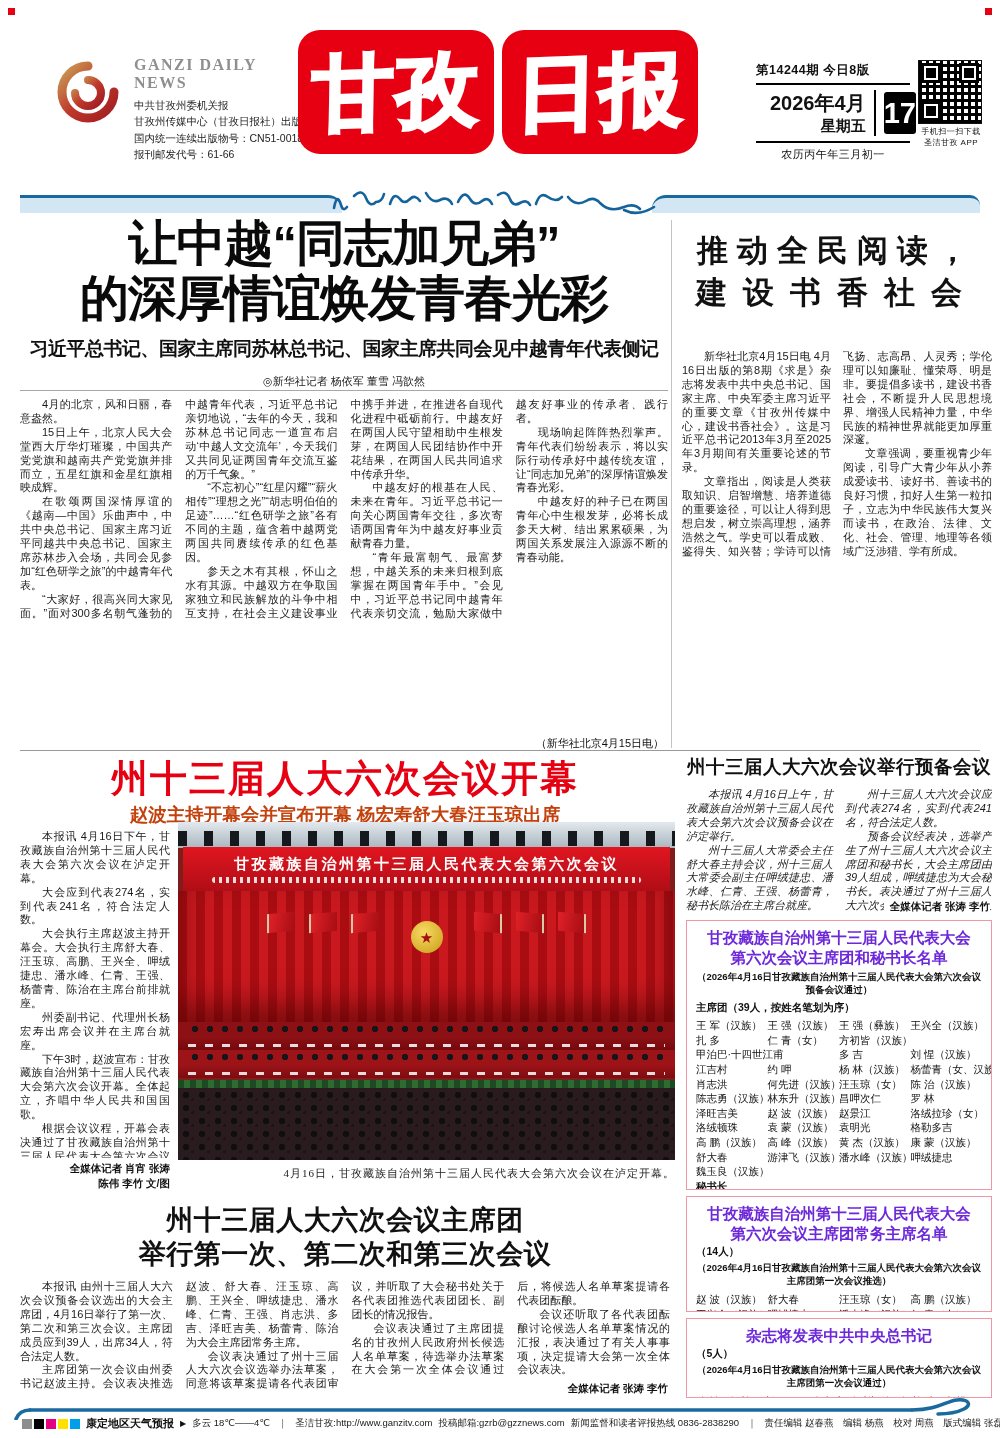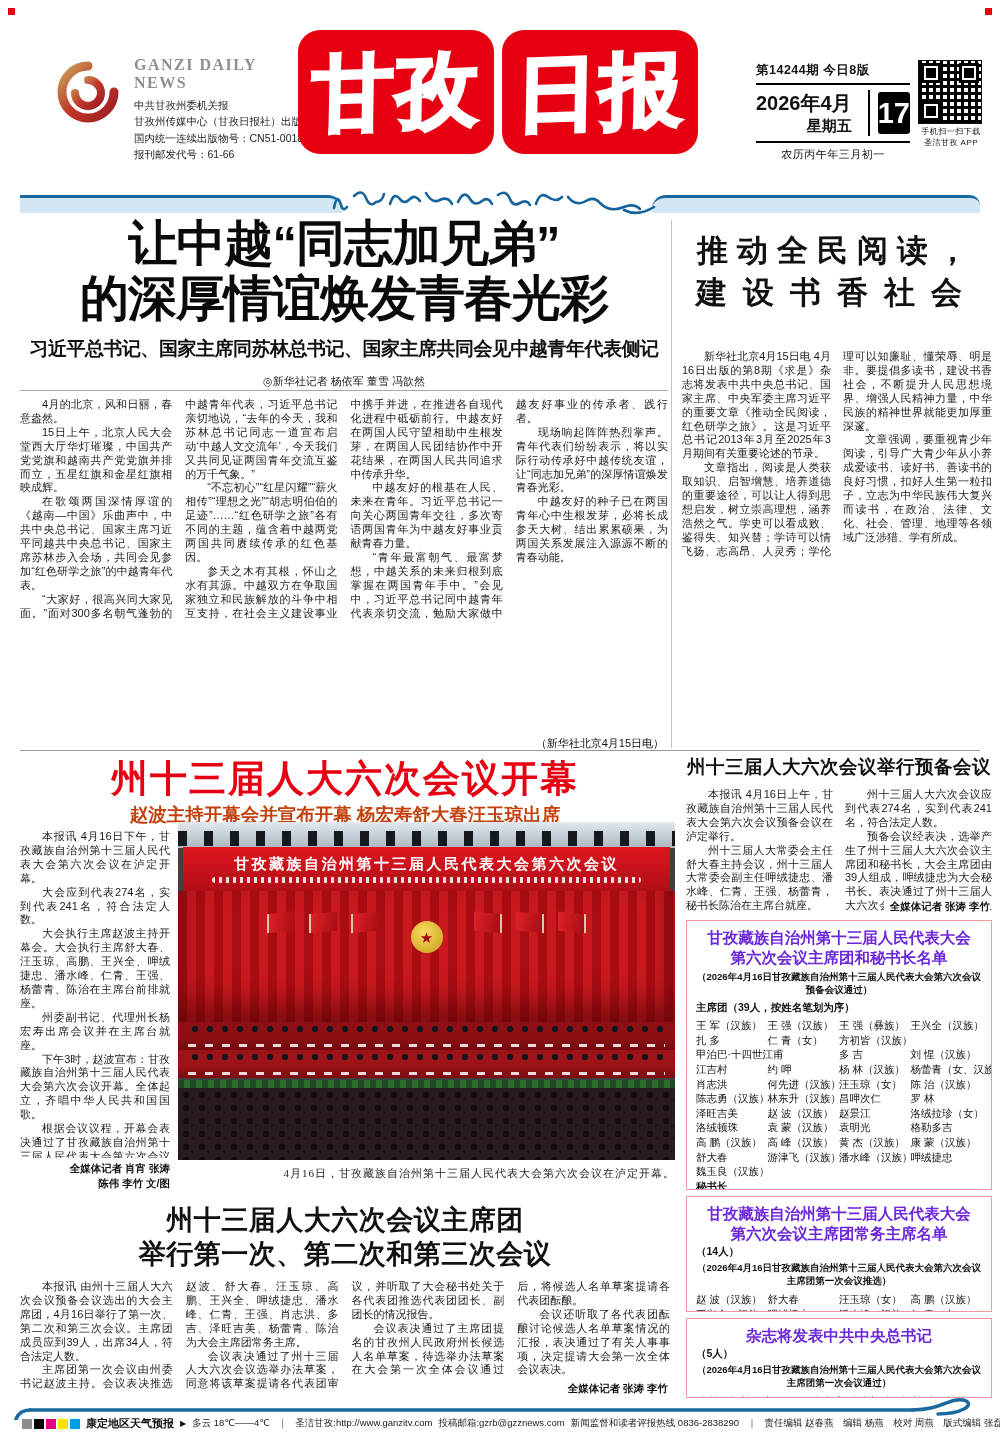--- a/index.html
+++ b/index.html
@@ -19,21 +19,21 @@
   .press-lines p{text-indent:0;}
   .masthead-title{position:absolute;left:298px;top:30px;display:flex;gap:8px;}
   .title-block{width:196px;height:124px;background:#e60012;border-radius:22px;display:flex;
                align-items:center;justify-content:center;}
   .title-chars{color:#fff;font-size:82px;font-weight:900;letter-spacing:2px;line-height:1;
                transform:skewX(-3deg) rotate(-2deg);-webkit-text-stroke:3px #fff;}
   .issue-info{position:absolute;left:756px;top:62px;width:154px;}
   .issue-line{font-size:12.5px;font-weight:800;letter-spacing:.5px;padding-bottom:4px;}
   .date-row{display:flex;align-items:center;border-top:2px solid #000;border-bottom:2px solid #000;
             padding:5px 0;gap:8px;}
-  .date-left{flex:1;border-right:2px solid #000;padding-right:16px;}
+  .date-left{flex:1;border-right:2px solid #000;padding-right:8px;margin-left:14px;}
   .date-month{font-size:20px;font-weight:800;white-space:nowrap;}
   .date-week{font-size:15px;font-weight:800;text-align:right;}
   .day-box{width:42px;height:42px;background:#000;color:#fff;font-size:29px;font-weight:800;
            display:flex;align-items:center;justify-content:center;border-radius:3px;}
   .lunar{font-size:11px;text-align:center;margin-top:4px;letter-spacing:.5px;}
   .qr-area{position:absolute;left:918px;top:60px;width:66px;}
   .qr-code{position:relative;width:62px;height:62px;border:1px solid #111;background:#fff;
     background-image:repeating-linear-gradient(0deg,#000 0 3px,transparent 3px 7px),
                      repeating-linear-gradient(90deg,#000 0 3px,#fff 3px 7px);}
   .qr-finder{position:absolute;width:14px;height:14px;border:3px solid #000;background:#fff;}
@@ -68,21 +68,21 @@
   
   .mid-section{position:absolute;top:752px;left:0;width:1000px;height:646px;}
   .open-title{position:absolute;left:20px;top:2px;width:650px;text-align:center;
               font-size:37px;font-weight:900;letter-spacing:2px;color:#e60012;}
   .open-subtitle{position:absolute;left:20px;top:50px;width:650px;text-align:center;
               font-size:18.5px;font-weight:700;color:#c2410c;}
   .open-col{position:absolute;left:20px;top:78px;width:150px;height:362px;display:flex;flex-direction:column;}
   .open-body{flex:1;overflow:hidden;}
   .open-credit{text-align:right;font-size:10.5px;font-weight:600;line-height:1.5;padding-top:3px;}
   
-  .photo{position:absolute;left:178px;top:70px;width:497px;height:338px;background:#404040;overflow:hidden;}
+  .photo{position:absolute;left:178px;top:70px;width:497px;height:338px;background:#7f1d1d;overflow:hidden;}
   .photo-rig{position:absolute;top:0;left:0;right:0;height:26px;background:linear-gradient(#e3e9ee,#aab6bf);}
   .photo-rig::after{content:"";position:absolute;top:9px;left:0;right:0;height:15px;
      background:repeating-linear-gradient(90deg,#15181c 0 9px,transparent 9px 26px);}
   .photo-banner{position:absolute;top:25px;left:5px;right:5px;height:44px;
      background:linear-gradient(180deg,#e01620,#b00d16);display:flex;flex-direction:column;
      align-items:center;justify-content:center;}
   .banner-text{color:#fff;font-size:15px;font-weight:800;letter-spacing:2.5px;white-space:nowrap;}
   .banner-tibetan{margin-top:3px;width:88%;height:6px;border-radius:3px;opacity:.9;
      background:repeating-linear-gradient(90deg,rgba(255,255,255,.95) 0 3px,transparent 3px 7px);}
   .photo-curtain{position:absolute;top:69px;left:0;right:0;height:131px;
@@ -109,21 +109,21 @@
   .audience{position:absolute;bottom:0;left:0;right:0;height:72px;background:#2a1b1e;
      background-image:radial-gradient(circle 3.2px at 8px 7px,#0f0f13 97%,transparent),
                       radial-gradient(circle 3px at 16px 13px,#1c1418 97%,transparent);
      background-size:16px 13px;}
   .photo-caption{position:absolute;left:178px;top:414px;width:497px;text-align:right;
      font-family:"Liberation Serif",serif;font-size:11px;letter-spacing:1px;color:#222;}
   
   .mid-rail{position:absolute;left:686px;top:2px;width:306px;height:644px;}
   .prep-title{font-size:18.5px;font-weight:900;text-align:center;letter-spacing:.5px;}
   .prep-wrap{position:absolute;top:34px;left:0;width:306px;height:126px;}
-  .prep-body{height:126px;column-count:2;column-gap:12px;overflow:hidden;}
+  .prep-body{height:126px;column-count:2;column-gap:12px;overflow:hidden;font-style:italic;}
   .credit-abs{position:absolute;bottom:0;right:2px;background:#fff;padding-left:6px;
      font-size:10.5px;font-weight:600;}
   .name-box{position:absolute;left:0;width:306px;border:1.5px solid #ef97a2;background:#fff;
      padding:7px 9px;box-sizing:border-box;overflow:hidden;}
   .name-box.b1{top:166px;height:270px;}
   .name-box.b2{top:442px;height:116px;}
   .name-box.b3{top:564px;height:80px;}
   .box-title{color:#6d28d9;font-size:15.5px;font-weight:800;text-align:center;line-height:1.3;}
   .box-count{font-size:10.5px;font-weight:700;text-align:left;margin-top:1px;}
   .box-note{font-size:9.5px;font-weight:700;text-align:center;margin:3px 0 4px;color:#111;}
@@ -254,21 +254,21 @@
           <p>“不忘初心”“红星闪耀”“薪火相传”“理想之光”“胡志明伯伯的足迹”……“红色研学之旅”各有不同的主题，蕴含着中越两党两国共同赓续传承的红色基因。</p>
           <p>参天之木有其根，怀山之水有其源。中越双方在争取国家独立和民族解放的斗争中相互支持，在社会主义建设事业中携手并进，在推进各自现代化进程中砥砺前行。中越友好在两国人民守望相助中生根发芽，在两国人民团结协作中开花结果，在两国人民共同追求中传承升华。</p>
           <p>中越友好的根基在人民、未来在青年。习近平总书记一向关心两国青年交往，多次寄语两国青年为中越友好事业贡献青春力量。</p>
           <p>“青年最富朝气、最富梦想，中越关系的未来归根到底掌握在两国青年手中。”会见中，习近平总书记同中越青年代表亲切交流，勉励大家做中越友好事业的传承者、践行者。</p>
           <p>现场响起阵阵热烈掌声。青年代表们纷纷表示，将以实际行动传承好中越传统友谊，让“同志加兄弟”的深厚情谊焕发青春光彩。</p>
           <p>中越友好的种子已在两国青年心中生根发芽，必将长成参天大树、结出累累硕果，为两国关系发展注入源源不断的青春动能。</p>
         </div>
       <div class="dateline">（新华社北京4月15日电）</div>
     </div>
     <div class="qiushi-body body-text">
-        <p>新华社北京4月15日电 4月16日出版的第8期《求是》杂志将发表中共中央总书记、国家主席、中央军委主席习近平的重要文章《推动全民阅读，红色研学之旅》。这是习近平总书记2013年3月至2025年3月期间有关重要论述的节录。</p>
+        <p>新华社北京4月15日电 4月16日出版的第8期《求是》杂志将发表中共中央总书记、国家主席、中央军委主席习近平的重要文章《甘孜州传媒中心，建设书香社会》。这是习近平总书记2013年3月至2025年3月期间有关重要论述的节录。</p>
         <p>文章指出，阅读是人类获取知识、启智增慧、培养道德的重要途径，可以让人得到思想启发，树立崇高理想，涵养浩然之气。学史可以看成败、鉴得失、知兴替；学诗可以情飞扬、志高昂、人灵秀；学伦理可以知廉耻、懂荣辱、明是非。要提倡多读书，建设书香社会，不断提升人民思想境界、增强人民精神力量，中华民族的精神世界就能更加厚重深邃。</p>
         <p>文章强调，要重视青少年阅读，引导广大青少年从小养成爱读书、读好书、善读书的良好习惯，扣好人生第一粒扣子，立志为中华民族伟大复兴而读书，在政治、法律、文化、社会、管理、地理等各领域广泛涉猎、学有所成。</p>
       </div>
   </div>
 
   <div class="rule-h"></div>
 
   <div class="mid-section">
 
     <div class="open-title">州十三届人大六次会议开幕</div>

